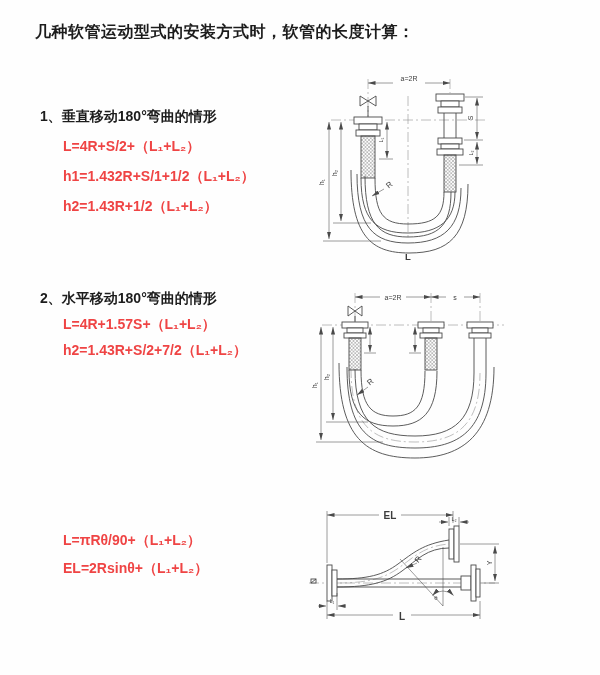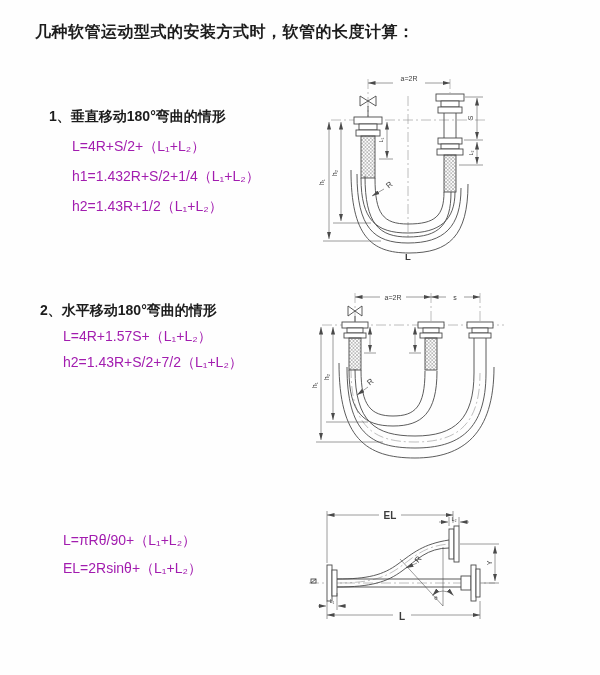--- a/index.html
+++ b/index.html
@@ -9,42 +9,43 @@
     overflow:hidden;
   }
   .title{
     position:absolute;left:35px;top:22px;font-size:16px;font-weight:700;
     letter-spacing:0.5px;white-space:nowrap;
   }
   .section{position:absolute;left:40px;}
   .heading{font-size:14px;font-weight:700;line-height:20px;white-space:nowrap;}
   .formula{
     font-size:14px;line-height:20px;padding-left:23px;white-space:nowrap;
-    color:#a21caf;
+    color:#ef4444;
+    font-weight:bold;
   }
-  .s1{top:106px;margin-left:9px;} .s1 .formula{margin-top:10px;} .s1 .formula:first-of-type{margin-top:14px;}
-  .s2{top:300px;} .s2 .formula{margin-top:6px;}  .s2 .formula:first-of-type{margin-top:12px;}
+  .s1{top:106px;} .s1 .formula{margin-top:10px;} .s1 .formula:first-of-type{margin-top:14px;}
+  .s2{top:288px;} .s2 .formula{margin-top:6px;}  .s2 .formula:first-of-type{margin-top:12px;}
   .s3{top:524px;} .s3 .formula{margin-top:8px;}  .s3 .formula:first-of-type{margin-top:6px;}
   .diag{position:absolute;}
   svg text{font-family:"Liberation Sans","DejaVu Sans",sans-serif;fill:#3c3c3c;}
   .draw{stroke:#4a4a4a;stroke-width:0.9;fill:none;}
   .dims{stroke:#4a4a4a;stroke-width:0.55;fill:none;}
   .center{stroke:#8a8a8a;stroke-width:0.55;fill:none;stroke-dasharray:10 3 2 3;}
 </style>
 </head>
 <body>
 
 <div class="page">
 
   <div class="title">几种软管运动型式的安装方式时，软管的长度计算：</div>
 
   <div class="section s1">
     <div class="heading">1、垂直移动180°弯曲的情形</div>
     <div class="formula">L=4R+S/2+（L₁+L₂）</div>
-    <div class="formula">h1=1.432R+S/2+1/4（L₁+L₂）</div>
+    <div class="formula">h1=1.432R+S/1+1/2（L₁+L₂）</div>
     <div class="formula">h2=1.43R+1/2（L₁+L₂）</div>
   </div>
 
   <div class="section s2">
     <div class="heading">2、水平移动180°弯曲的情形</div>
     <div class="formula">L=4R+1.57S+（L₁+L₂）</div>
     <div class="formula">h2=1.43R+S/2+7/2（L₁+L₂）</div>
   </div>
 
   <div class="section s3">

